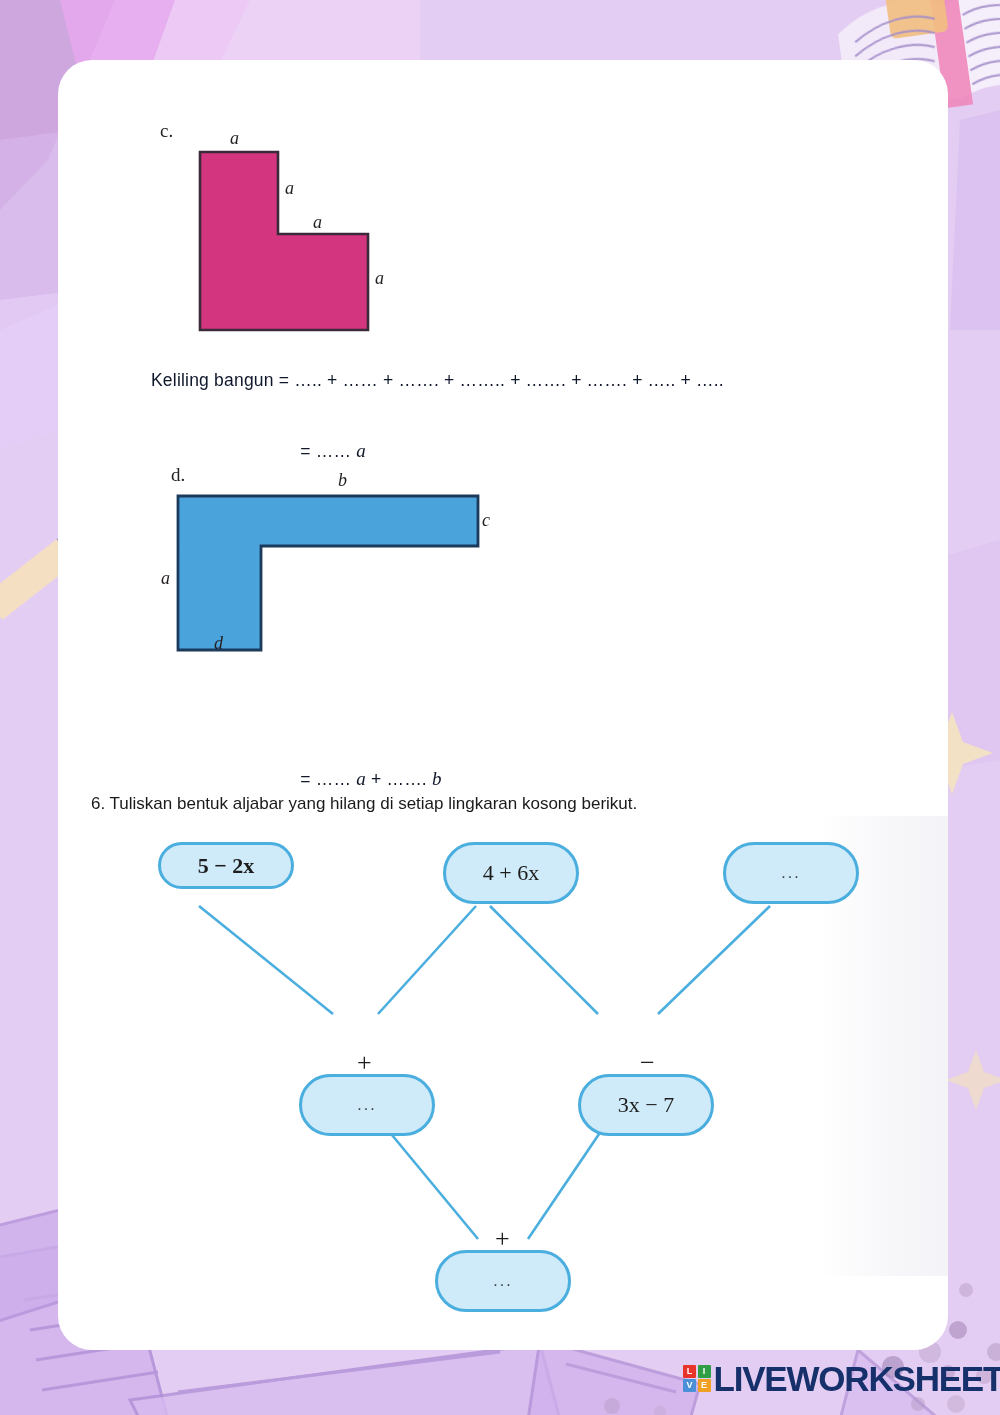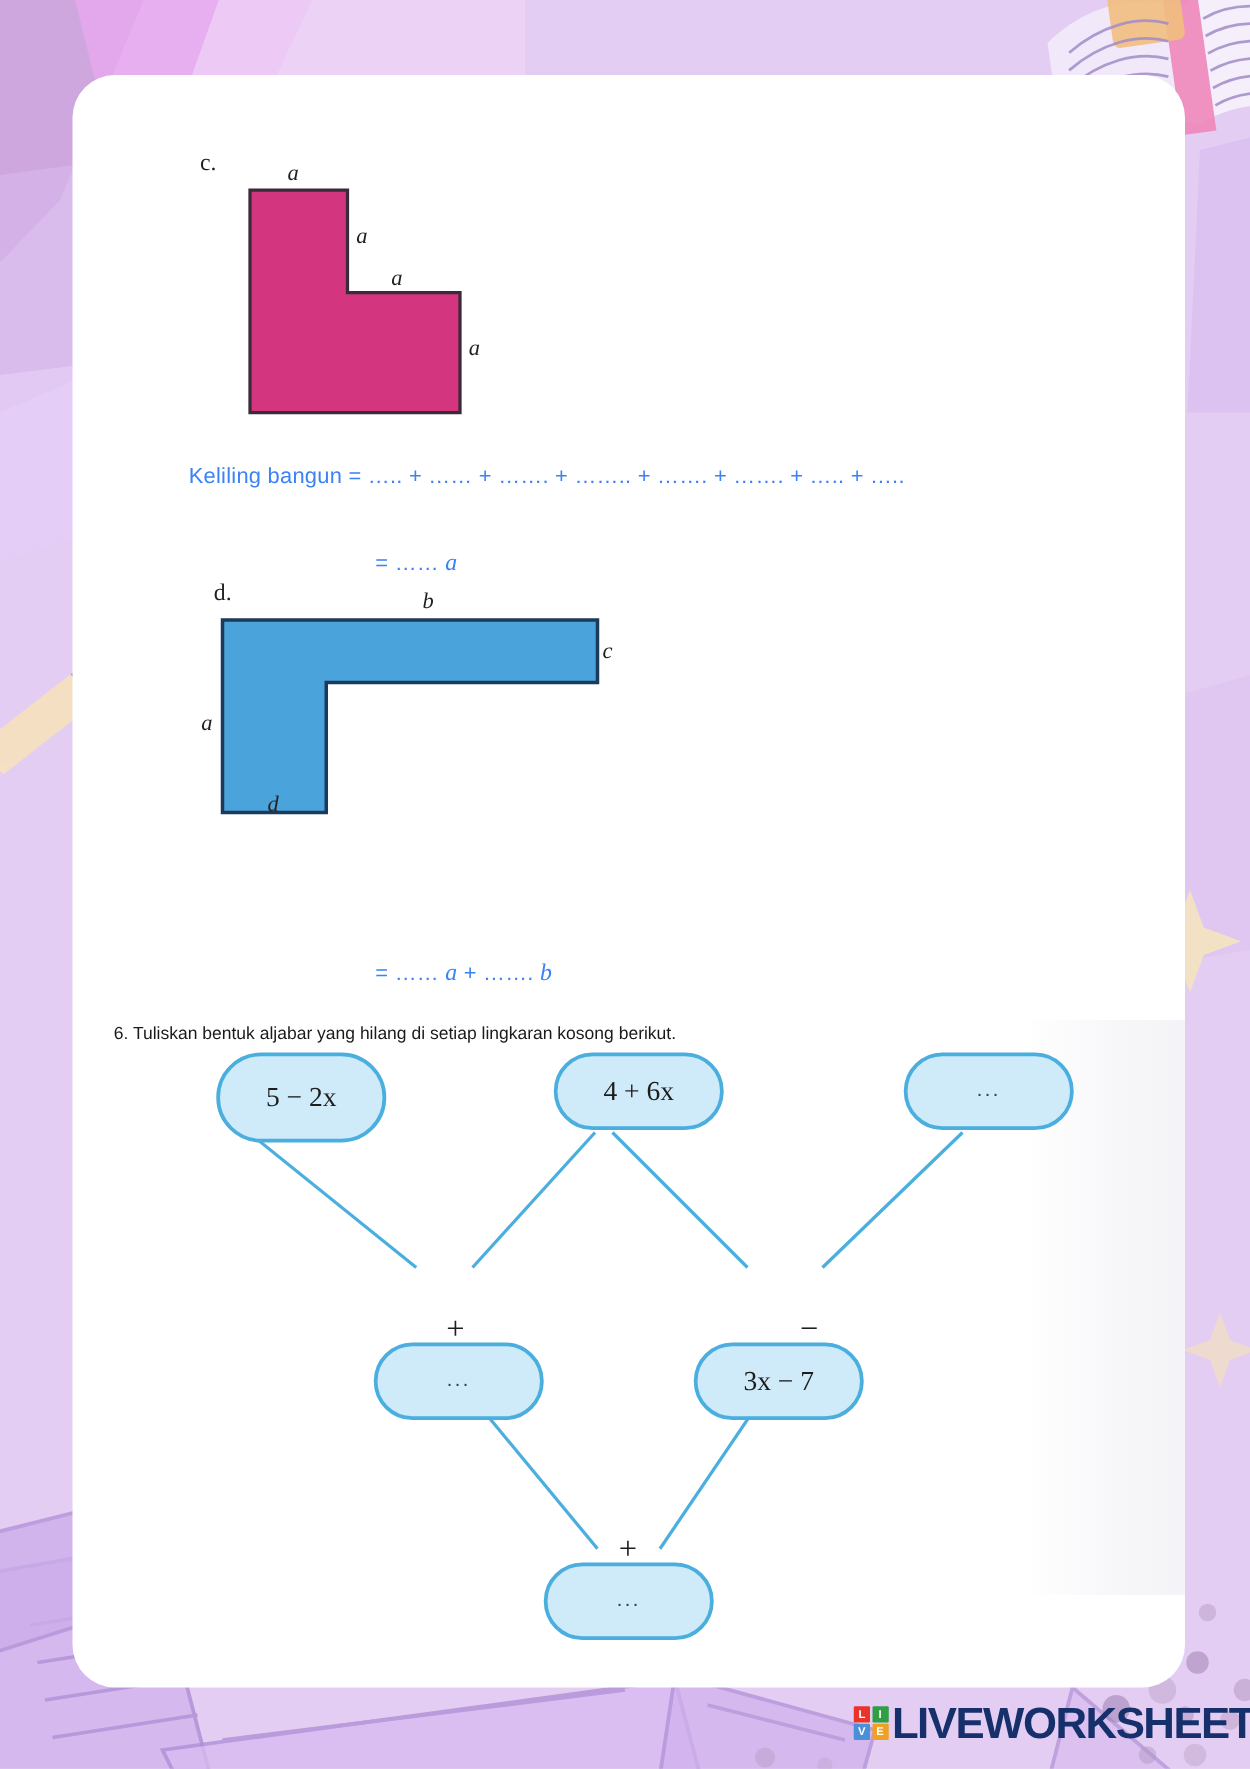--- a/index.html
+++ b/index.html
@@ -48,36 +48,36 @@
     font-style: italic;
     font-size: 18px;
     color: #231f20;
   }
 
   
   .eq-line {
     position: absolute;
     font-family: "Liberation Sans", sans-serif;
     font-size: 17.5px;
-    color: #3b82f6;
+    color: #0f172a;
     white-space: pre;
     letter-spacing: 0.2px;
   }
   .eq-line .ital {
     font-family: "Liberation Serif", serif;
     font-style: italic;
     font-size: 19px;
   }
 
   
   #q6-text {
     position: absolute;
     left: 33px;
-    top: 758px;
-    font-size: 14px;
+    top: 734px;
+    font-size: 17px;
     color: #1a1a1a;
     white-space: nowrap;
   }
 
   
   #tree {
     position: absolute;
     left: 20px;
     top: 756px;
     width: 760px;
@@ -300,37 +300,37 @@
         <line x1="412" y1="90" x2="520" y2="198"></line>
 
         <line x1="692" y1="90" x2="580" y2="198"></line>
 
         <line x1="290" y1="290" x2="400" y2="423"></line>
 
         <line x1="540" y1="290" x2="450" y2="423"></line>
       </g>
     </svg>
 
-    <div class="bubble" style="left:95px; top:26px; width:136px; height:72px;">
+    <div class="bubble" style="left:80px; top:26px; width:136px; height:47px;font-weight:bold;">
       <span>5 − 2x</span>
     </div>
     <div class="bubble" style="left:365px; top:26px; width:136px; height:62px;align-items:center;">
       <span>4 + 6x</span>
     </div>
     <div class="bubble empty" style="left:645px; top:26px; width:136px; height:62px;">
       <span>...</span>
     </div>
 
     <span class="op" style="left:279px; top:232px;">+</span>
     <span class="op" style="left:562px; top:232px;">−</span>
 
     <div class="bubble empty" style="left:221px; top:258px; width:136px; height:62px;">
       <span>...</span>
     </div>
-    <div class="bubble" style="left:477px; top:258px; width:136px; height:62px;">
+    <div class="bubble" style="left:500px; top:258px; width:136px; height:62px;">
       <span>3x − 7</span>
     </div>
 
     <span class="op" style="left:417px; top:408px;">+</span>
 
     <div class="bubble empty" style="left:357px; top:434px; width:136px; height:62px;">
       <span>...</span>
     </div>
   </div>
 

